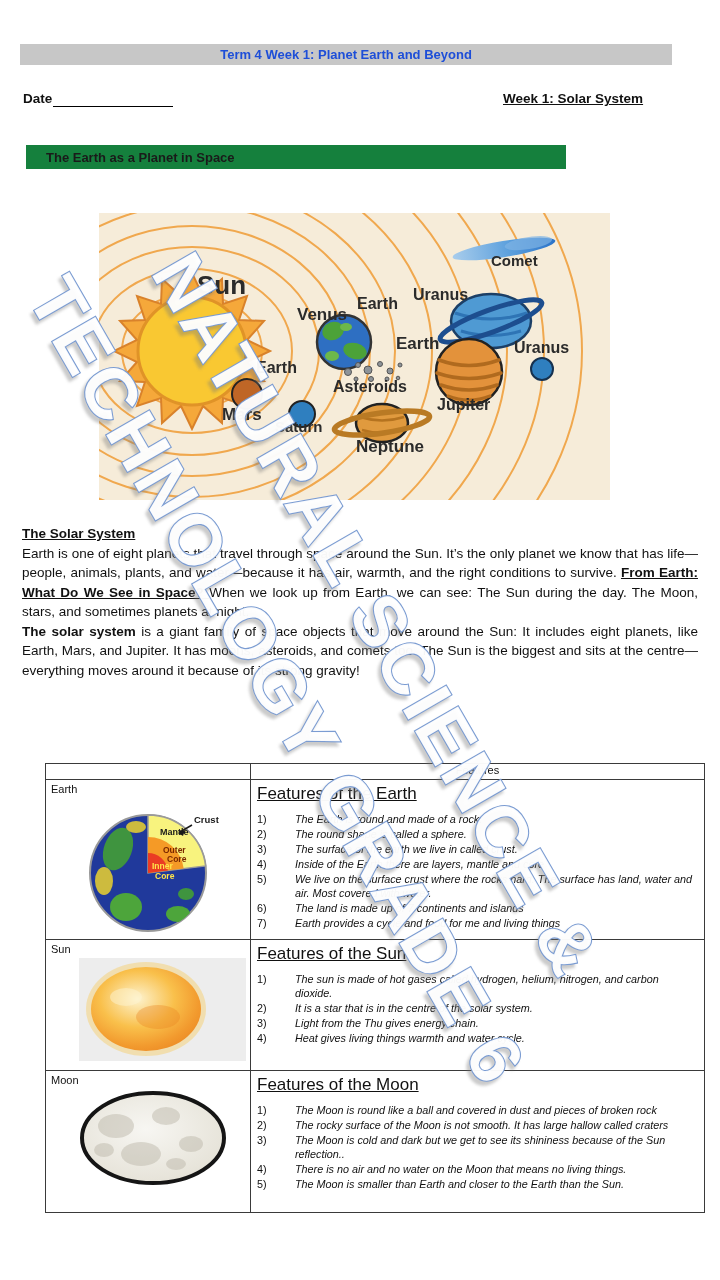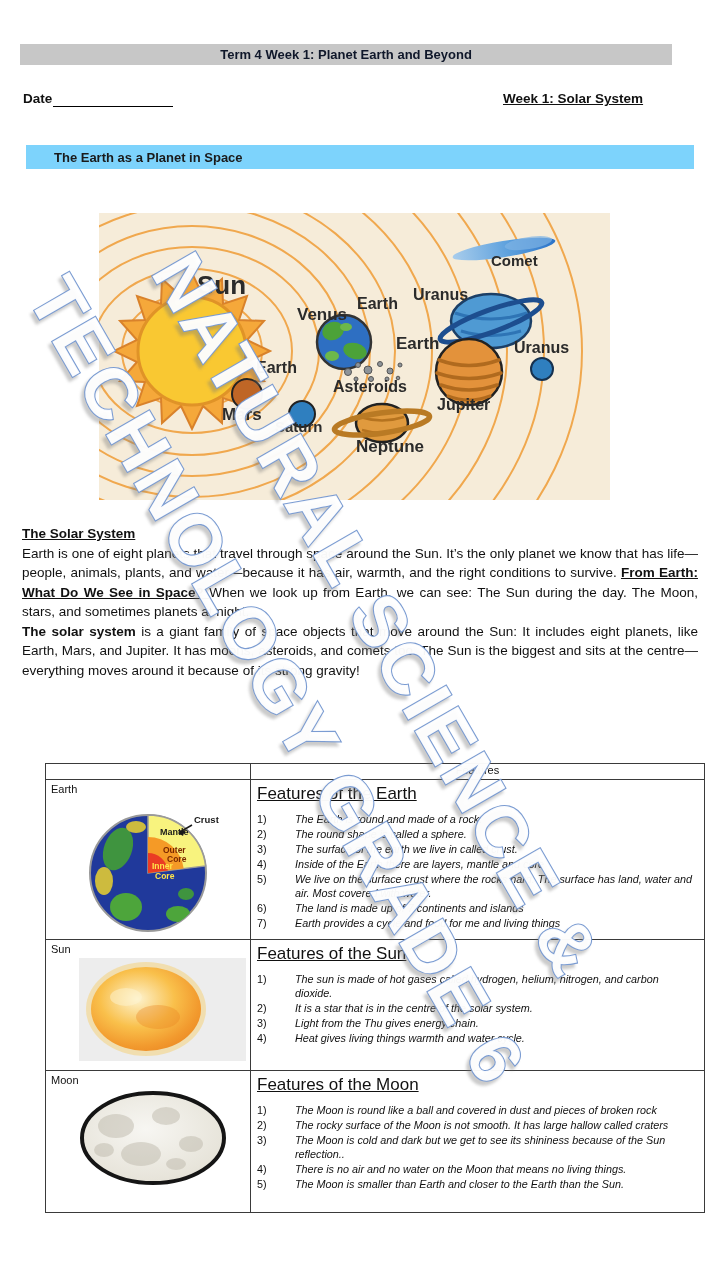--- a/index.html
+++ b/index.html
@@ -1,24 +1,24 @@
 <!DOCTYPE html>
 <html><head>
 <meta charset="utf-8">
 <style>
   html,body{margin:0;padding:0;background:#fff;}
   .page{position:relative;width:720px;height:1280px;background:#ffffff;overflow:hidden;
         font-family:"Liberation Sans",sans-serif;color:#111;}
   .term-banner{position:absolute;left:20px;top:44px;width:652px;height:21px;background:#c7c7c7;
-        display:flex;align-items:center;justify-content:center;font-weight:bold;font-size:13px;color:#0f172a;}
+        display:flex;align-items:center;justify-content:center;font-weight:bold;font-size:13px;color:#1d4ed8;}
   .date-label{position:absolute;left:23px;top:91px;font-weight:bold;font-size:13.5px;}
   .date-line{position:absolute;left:53px;top:90px;width:120px;height:16px;border-bottom:1.5px solid #000;}
   .week-title{position:absolute;left:503px;top:91px;font-weight:bold;font-size:13.5px;text-decoration:underline;}
-  .sec-banner{position:absolute;left:26px;width:668px;background:#7dd3fc;font-weight:bold;font-size:13px;
-        display:flex;align-items:center;padding-left:28px;box-sizing:border-box;color:#1a1a1a;}
+  .sec-banner{position:absolute;left:26px;width:540px;background:#15803d;font-weight:bold;font-size:13px;
+        display:flex;align-items:center;padding-left:20px;box-sizing:border-box;color:#1a1a1a;}
   .sb1{top:145px;height:24px;}
   .sb2{top:715px;height:28px;}
   .illustration{position:absolute;left:99px;top:213px;width:511px;height:287px;}
   .textblock{position:absolute;left:22px;top:524px;width:676px;font-size:13.5px;line-height:19.5px;text-align:justify;}
   .textblock p{margin:0;}
   .tb-head{font-weight:bold;text-decoration:underline;font-size:13.5px;margin:0 0 2px 0;}
   .bu{font-weight:bold;text-decoration:underline;}
   .b{font-weight:bold;}
   .ftable{position:absolute;left:45px;top:763px;width:660px;border-collapse:collapse;table-layout:fixed;font-size:10.8px;}
   .ftable td{border:1.6px solid #3a3a3a;vertical-align:top;padding:0;}

